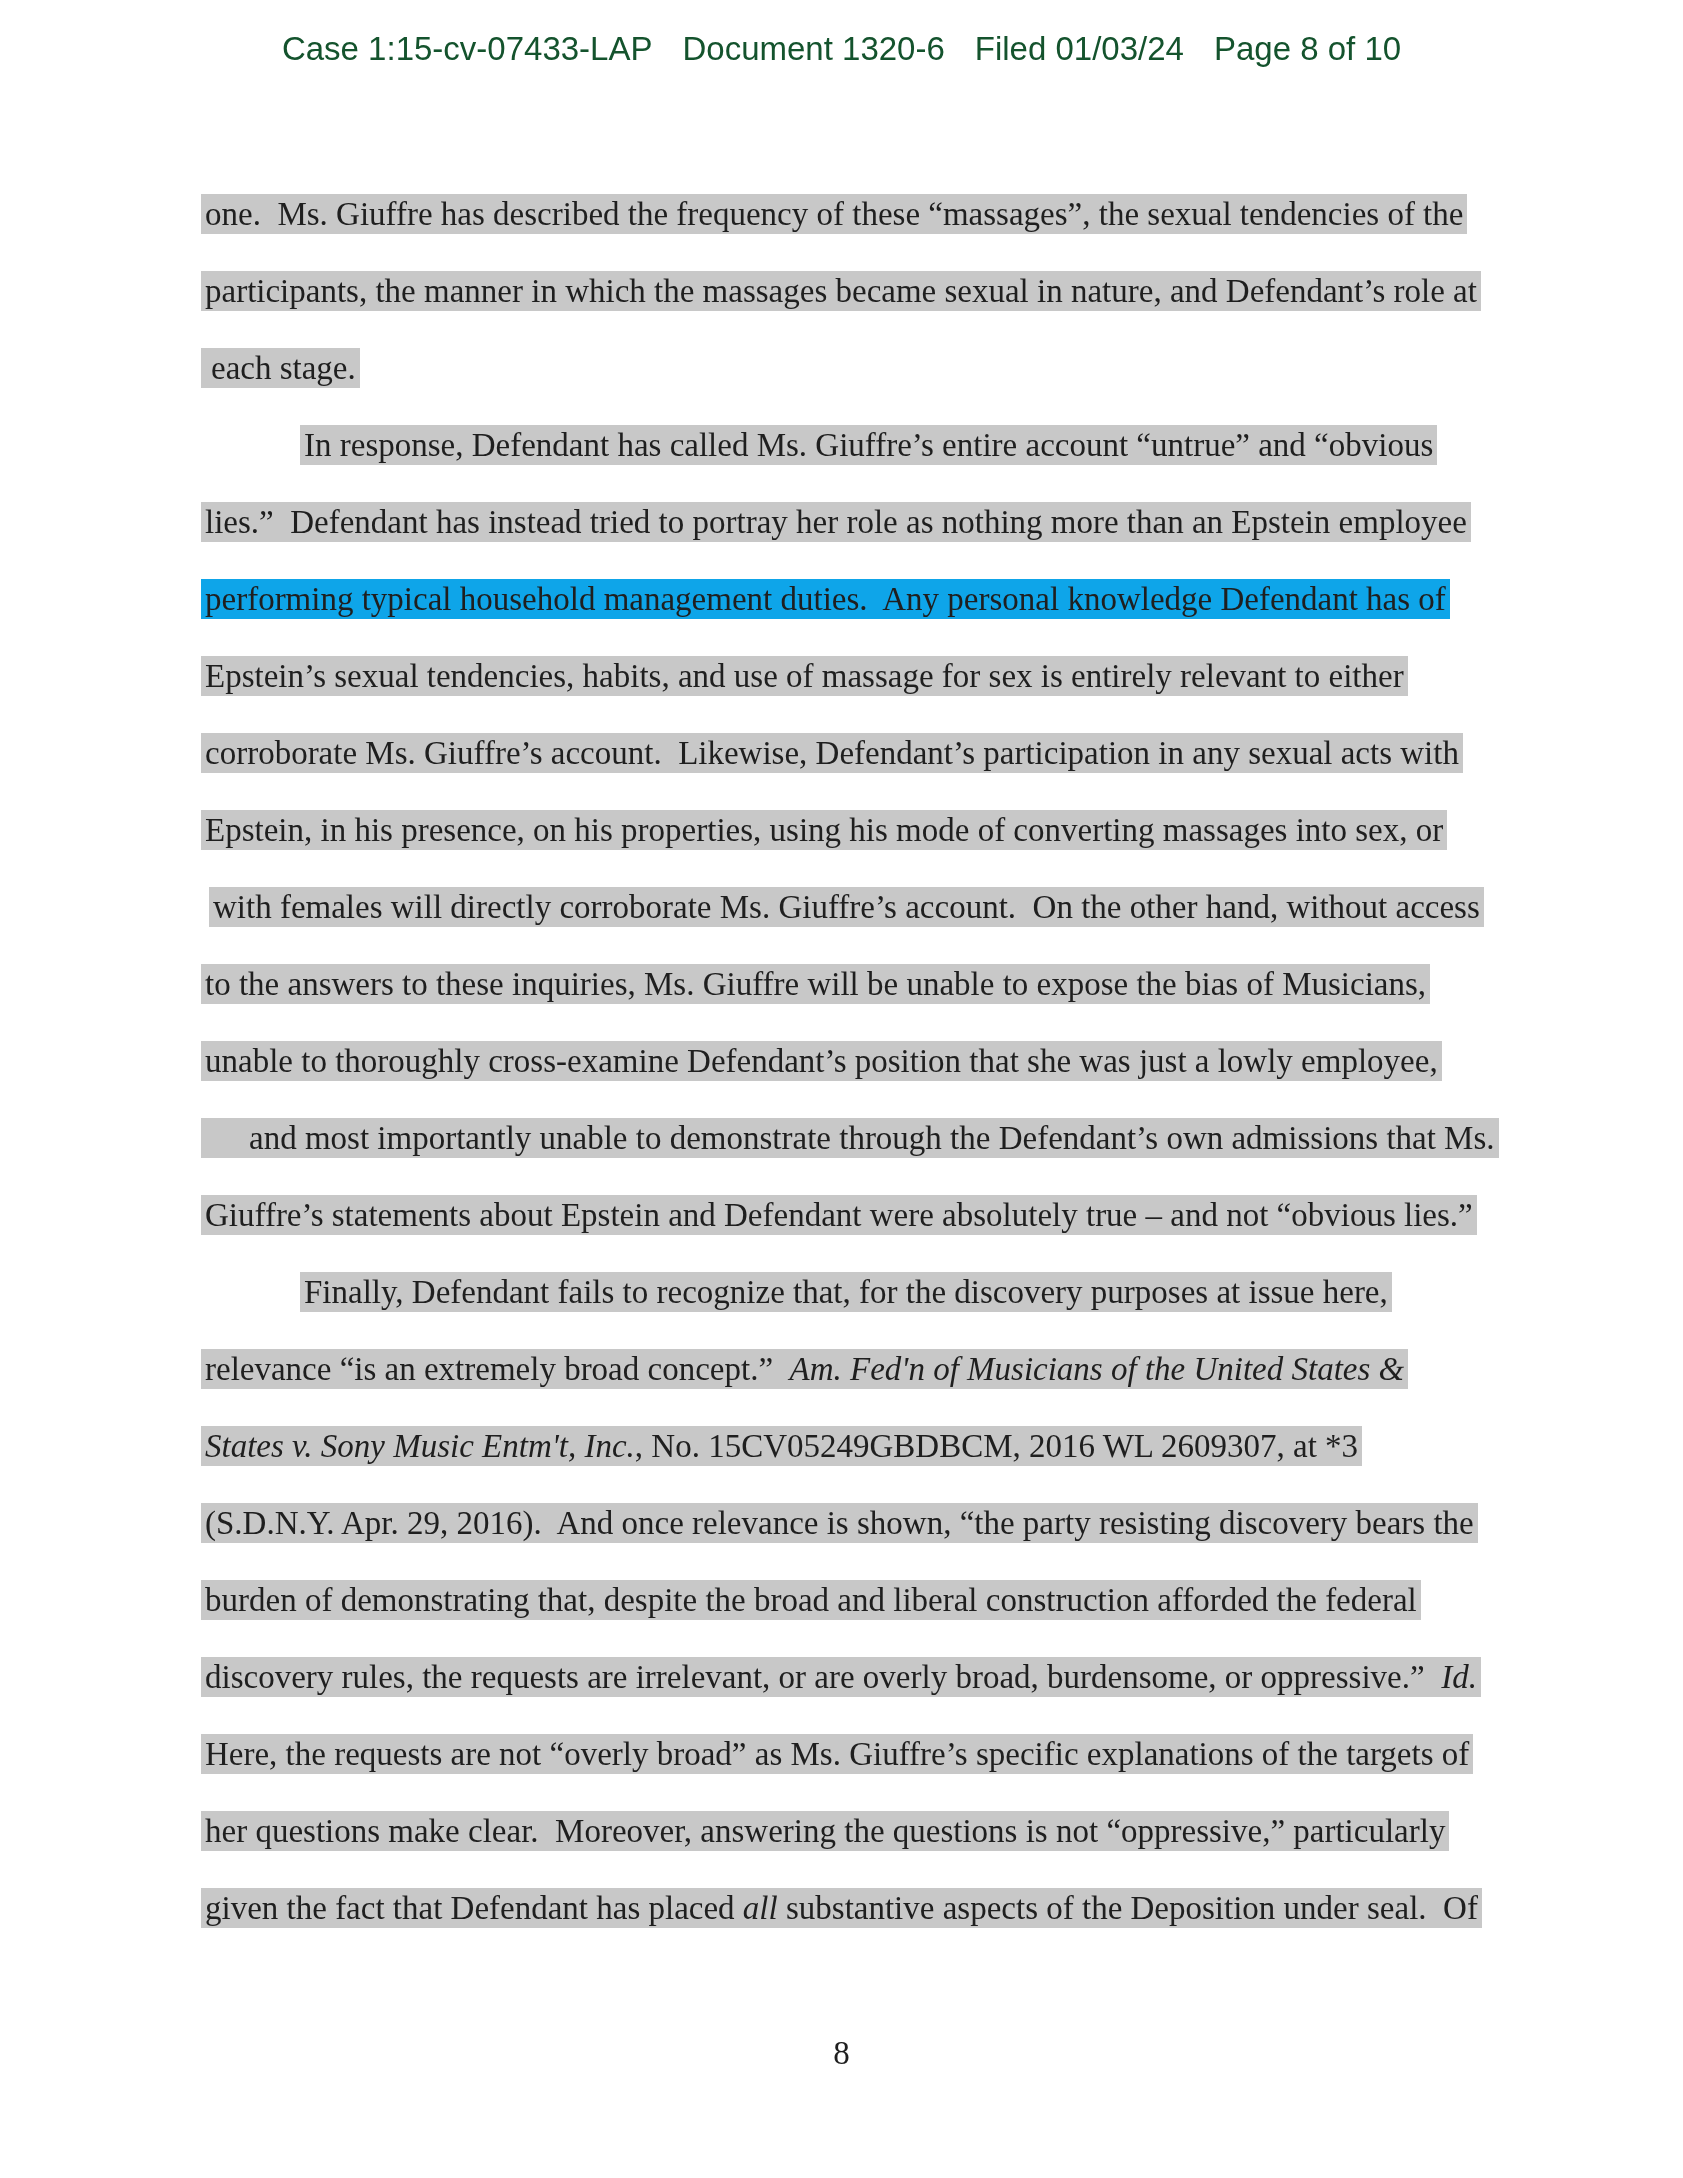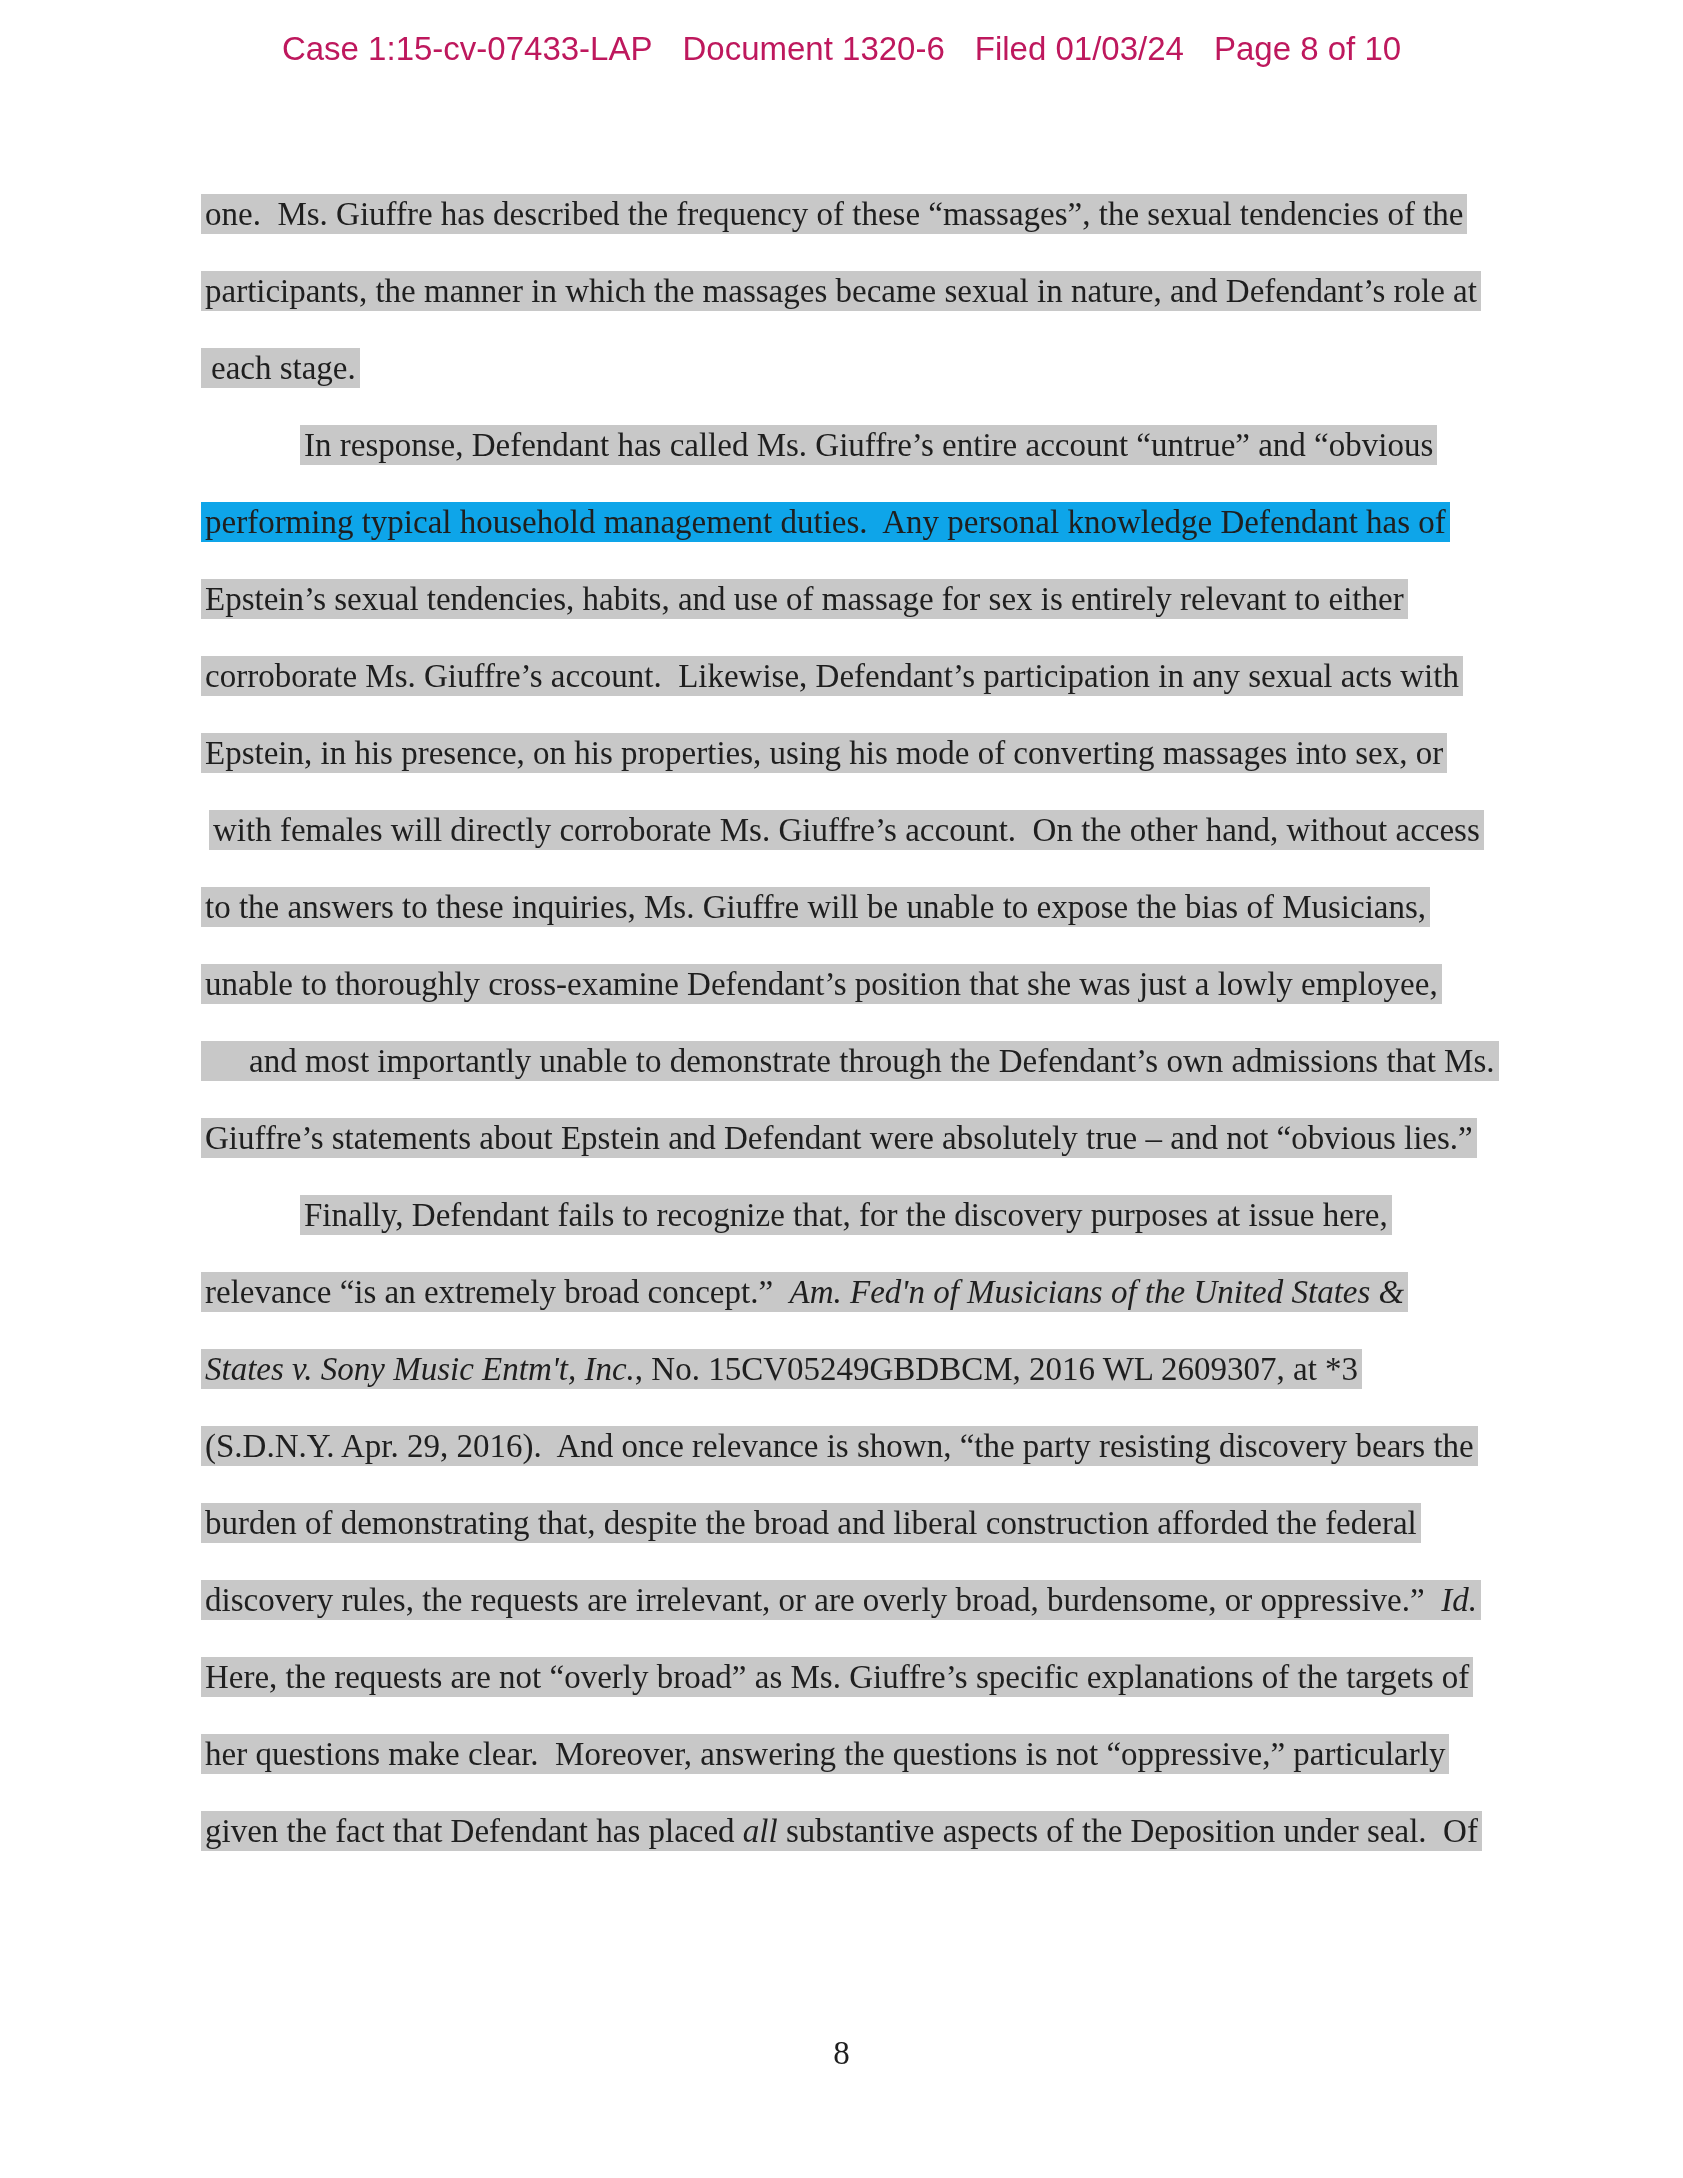--- a/index.html
+++ b/index.html
@@ -59,32 +59,33 @@
     width: 100%;
     text-align: center;
     font-size: 33px;
   }
 </style>
 </head>
 <body>
 
 <div id="page" style="background: rgb(255, 255, 255); color: rgb(31, 31, 31);">
 
-  <div class="stamp-header" style="color: #be185d;">
+  <div class="stamp-header" style="color: #14532d;">
     <span>Case 1:15-cv-07433-LAP</span>
     <span>Document 1320-6</span>
     <span>Filed 01/03/24</span>
     <span>Page 8 of 10</span>
   </div>
 
   <div class="doc-body">
       <div class="line"><span class="hl" style="background: rgb(200, 200, 200);"><span>one.  Ms. Giuffre has described the frequency of these “massages”, the sexual tendencies of the</span></span></div>
       <div class="line"><span class="hl" style="background: rgb(200, 200, 200);"><span>participants, the manner in which the massages became sexual in nature, and Defendant’s role at</span></span></div>
       <div class="line"><span class="hl" style="background: rgb(200, 200, 200); padding-left: 10px;"><span>each stage.</span></span></div>
       <div class="line indent"><span class="hl" style="background: rgb(200, 200, 200);"><span>In response, Defendant has called Ms. Giuffre’s entire account “untrue” and “obvious</span></span></div>
+      <div class="line"><span class="hl" style="background: rgb(200, 200, 200);"><span>lies.”  Defendant has instead tried to portray her role as nothing more than an Epstein employee</span></span></div>
       <div class="line"><span class="hl" style="background: #0ea5e9; margin-top: 7px;"><span>performing typical household management duties.  Any personal knowledge Defendant has of</span></span></div>
       <div class="line"><span class="hl" style="background: rgb(200, 200, 200);"><span>Epstein’s sexual tendencies, habits, and use of massage for sex is entirely relevant to either</span></span></div>
       <div class="line"><span class="hl" style="background: rgb(200, 200, 200);"><span>corroborate Ms. Giuffre’s account.  Likewise, Defendant’s participation in any sexual acts with</span></span></div>
       <div class="line"><span class="hl" style="background: rgb(200, 200, 200);"><span>Epstein, in his presence, on his properties, using his mode of converting massages into sex, or</span></span></div>
       <div class="line"><span class="hl" style="background: rgb(200, 200, 200); margin-left: 8px;"><span>with females will directly corroborate Ms. Giuffre’s account.  On the other hand, without access</span></span></div>
       <div class="line"><span class="hl" style="background: rgb(200, 200, 200);"><span>to the answers to these inquiries, Ms. Giuffre will be unable to expose the bias of Musicians,</span></span></div>
       <div class="line"><span class="hl" style="background: rgb(200, 200, 200);"><span>unable to thoroughly cross-examine Defendant’s position that she was just a lowly employee,</span></span></div>
       <div class="line"><span class="hl" style="background: rgb(200, 200, 200); padding-left: 48px;"><span>and most importantly unable to demonstrate through the Defendant’s own admissions that Ms.</span></span></div>
       <div class="line"><span class="hl" style="background: rgb(200, 200, 200);"><span>Giuffre’s statements about Epstein and Defendant were absolutely true – and not “obvious lies.”</span></span></div>
       <div class="line indent"><span class="hl" style="background: rgb(200, 200, 200);"><span>Finally, Defendant fails to recognize that, for the discovery purposes at issue here,</span></span></div>

